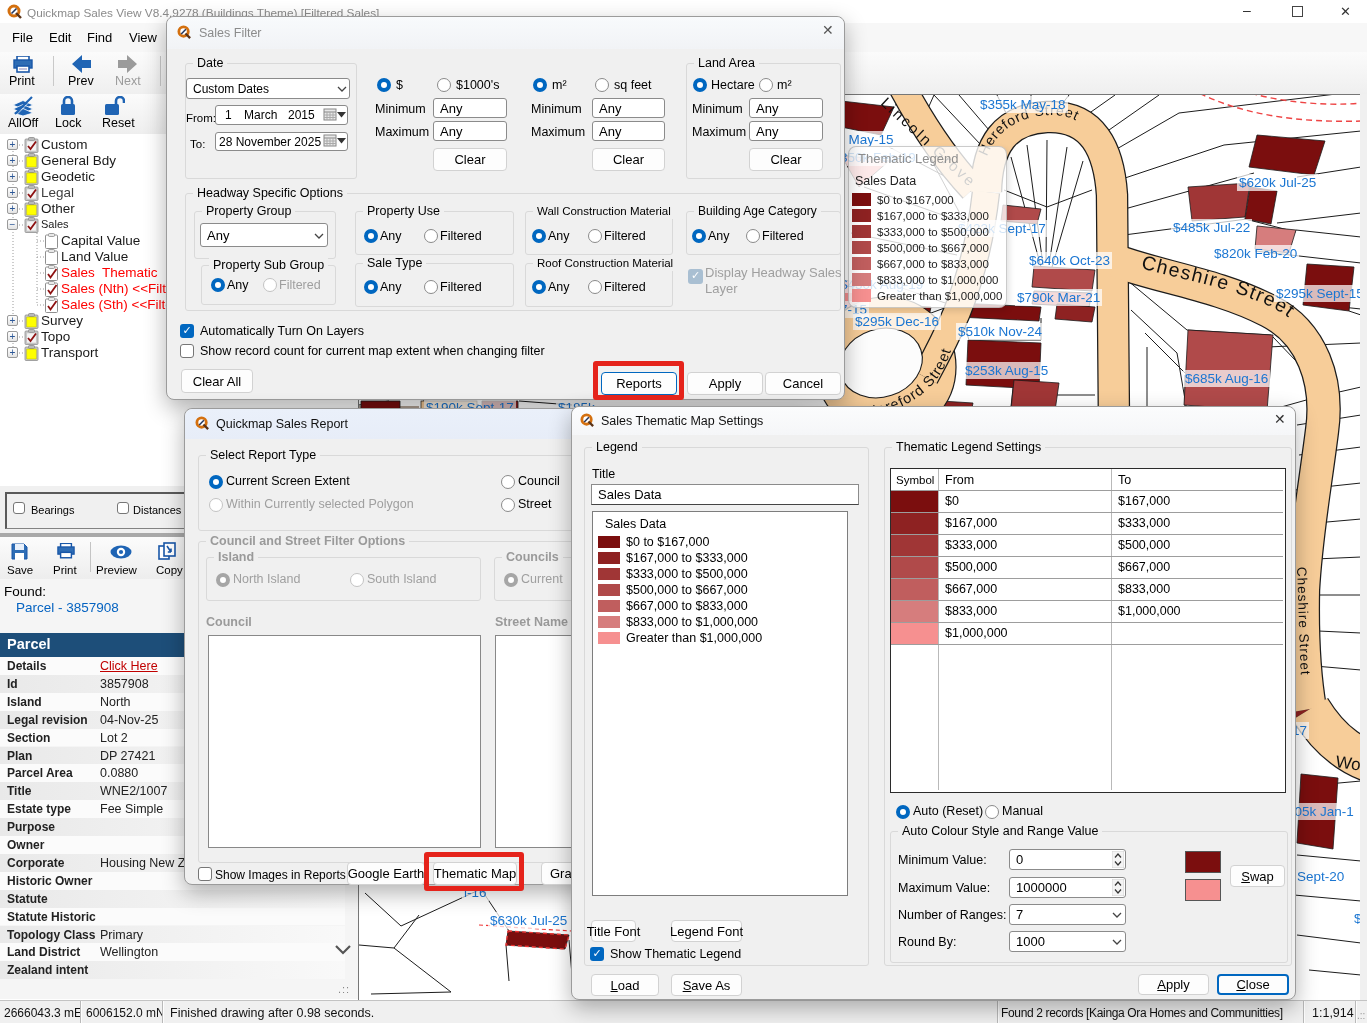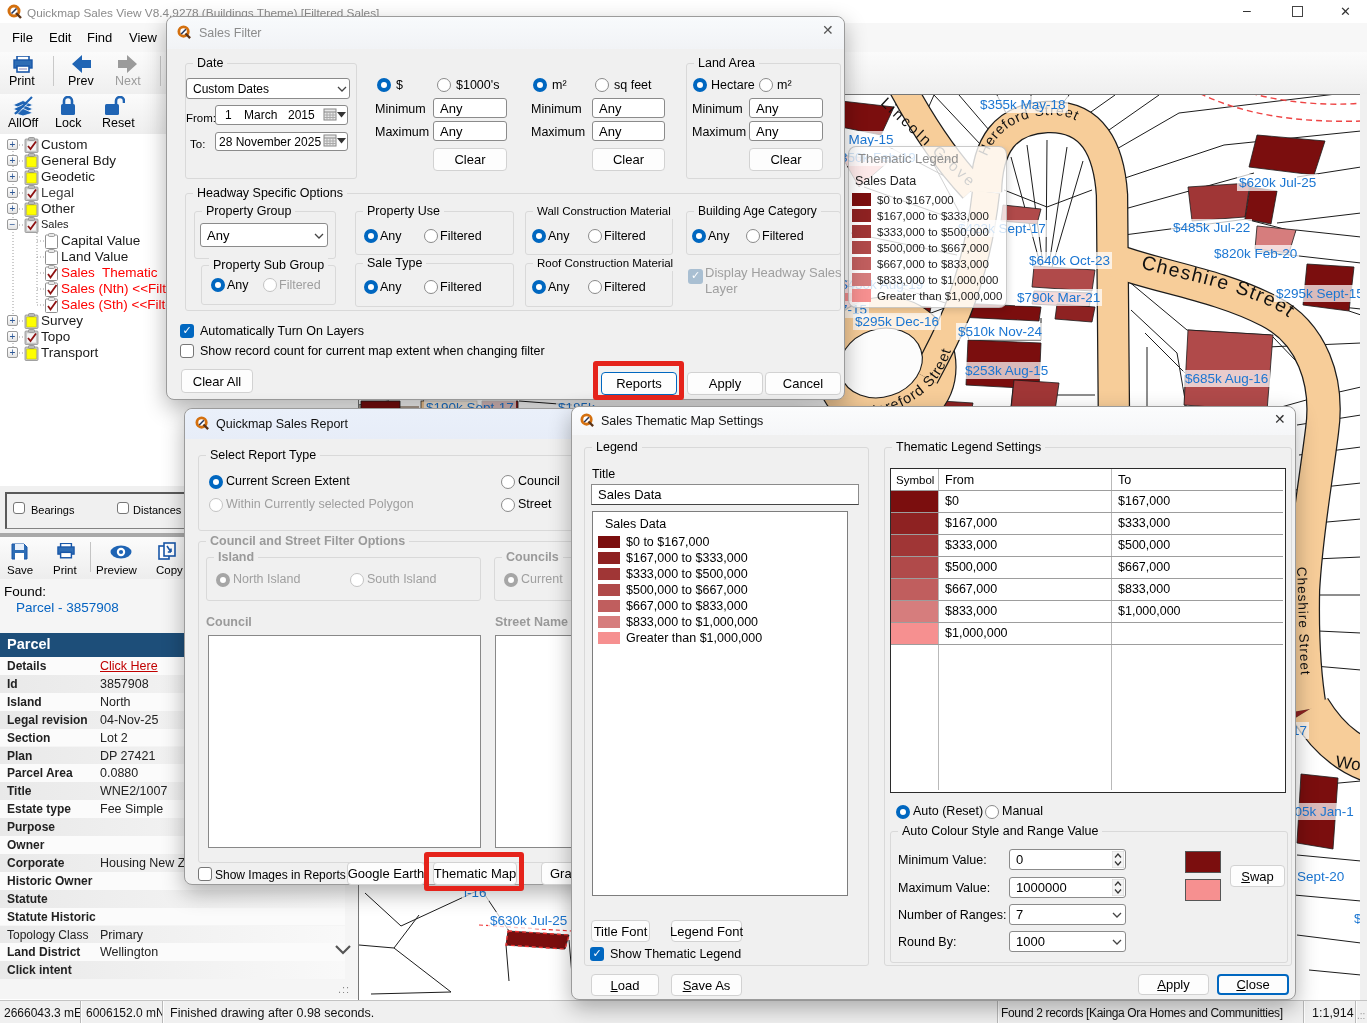--- a/index.html
+++ b/index.html
@@ -281,27 +281,27 @@
       <div class="ab" style="left:0;top:853.9px;width:345px;height:17.9px;background:linear-gradient(90deg,#e9e9e9,#f9f9f9)"></div>
       <div class="lbl" style="left:7px;top:855.9px;font-weight:bold;font-size:12px;color:#222">Corporate</div>
       <div class="lbl" style="left:100px;top:855.9px;font-size:12.5px;color:#222">Housing New Zealand</div>
       <div class="ab" style="left:0;top:871.8px;width:345px;height:17.9px;background:#fbfbfb"></div>
       <div class="lbl" style="left:7px;top:873.8px;font-weight:bold;font-size:12px;color:#222">Historic Owner</div>
       <div class="ab" style="left:0;top:889.7px;width:345px;height:17.9px;background:linear-gradient(90deg,#e9e9e9,#f9f9f9)"></div>
       <div class="lbl" style="left:7px;top:891.7px;font-weight:bold;font-size:12px;color:#222">Statute</div>
       <div class="ab" style="left:0;top:907.6px;width:345px;height:17.9px;background:#fbfbfb"></div>
       <div class="lbl" style="left:7px;top:909.6px;font-weight:bold;font-size:12px;color:#222">Statute Historic</div>
       <div class="ab" style="left:0;top:925.5px;width:345px;height:17.9px;background:linear-gradient(90deg,#e9e9e9,#f9f9f9)"></div>
-      <div class="lbl" style="left:7px;top:927.5px;font-weight:normal;font-size:12px;color:#222">Topology Class</div>
+      <div class="lbl" style="left:7px;top:927.5px;font-weight:bold;font-size:12px;color:#222">Topology Class</div>
       <div class="lbl" style="left:100px;top:927.5px;font-size:12.5px;color:#222">Primary</div>
       <div class="ab" style="left:0;top:943.4px;width:345px;height:17.9px;background:#fbfbfb"></div>
       <div class="lbl" style="left:7px;top:945.4px;font-weight:bold;font-size:12px;color:#222">Land District</div>
       <div class="lbl" style="left:100px;top:945.4px;font-size:12.5px;color:#222">Wellington</div>
       <div class="ab" style="left:0;top:961.3px;width:345px;height:17.9px;background:linear-gradient(90deg,#e9e9e9,#f9f9f9)"></div>
-      <div class="lbl" style="left:7px;top:963.3px;font-weight:bold;font-size:12px;color:#222">Click intent</div>
+      <div class="lbl" style="left:7px;top:963.3px;font-weight:bold;font-size:12px;color:#222">Zealand intent</div>
       <svg class="ab" style="left:334px;top:944px" width="18" height="12" viewBox="0 0 18 12">
         <path d="M2 2 L9 9 L16 2" fill="none" stroke="#555" stroke-width="2.2"></path>
       </svg>
       <div class="lbl" style="left:338px;top:982px;color:#888;font-size:11px;letter-spacing:1px">.::</div>
     </div>
 
 <div class="ab" style="left:0;top:1000px;width:1367px;height:23px;background:#f0f0f0;border-top:1px solid #c3c3c3"></div>
 <div id="statusbar">
       <div class="lbl" style="left:4px;top:1006px;font-size:12px;color:#111">2666043.3 mE</div>
       <div class="lbl" style="left:86px;top:1006px;font-size:12px;color:#111">6006152.0 mN</div>
@@ -718,21 +718,21 @@
       <div class="ab" style="left:26px;top:161px;width:22px;height:12px;background:#a03636"></div>
       <div class="lbl" style="left:54px;top:160px;font-size:12.5px">$333,000 to $500,000</div>
       <div class="ab" style="left:26px;top:177px;width:22px;height:12px;background:#b04a4a"></div>
       <div class="lbl" style="left:54px;top:176px;font-size:12.5px">$500,000 to $667,000</div>
       <div class="ab" style="left:26px;top:193px;width:22px;height:12px;background:#c05e5e"></div>
       <div class="lbl" style="left:54px;top:192px;font-size:12.5px">$667,000 to $833,000</div>
       <div class="ab" style="left:26px;top:209px;width:22px;height:12px;background:#d67d7d"></div>
       <div class="lbl" style="left:54px;top:208px;font-size:12.5px">$833,000 to $1,000,000</div>
       <div class="ab" style="left:26px;top:225px;width:22px;height:12px;background:#f69090"></div>
       <div class="lbl" style="left:54px;top:224px;font-size:12.5px">Greater than $1,000,000</div>
-      <div class="btn" style="left:19px;top:513px;width:59px;height:22px">Title Font</div>
+      <div class="btn" style="left:19px;top:513px;width:45px;height:22px">Title Font</div>
       <div class="btn" style="left:99px;top:513px;width:71px;height:22px">Legend Font</div>
       <div class="cb on" style="left:18px;top:540px">✓</div>
       <div class="lbl" style="left:38px;top:540px">Show Thematic Legend</div>
       <div class="btn" style="left:19px;top:567px;width:68px;height:22px"><u>L</u>oad</div>
       <div class="btn" style="left:99px;top:567px;width:71px;height:22px"><u>S</u>ave As</div>
       <div class="grp" style="left:312px;top:40px;width:406px;height:517px">
         <b>Thematic Legend Settings</b>
       </div>
       <div class="ab" style="left:318px;top:61px;width:394px;height:323px;background:#fff;border:1.5px solid #2b2b2b"></div>
       <div class="lbl" style="left:324px;top:66px;font-size:11.5px">Symbol</div>

